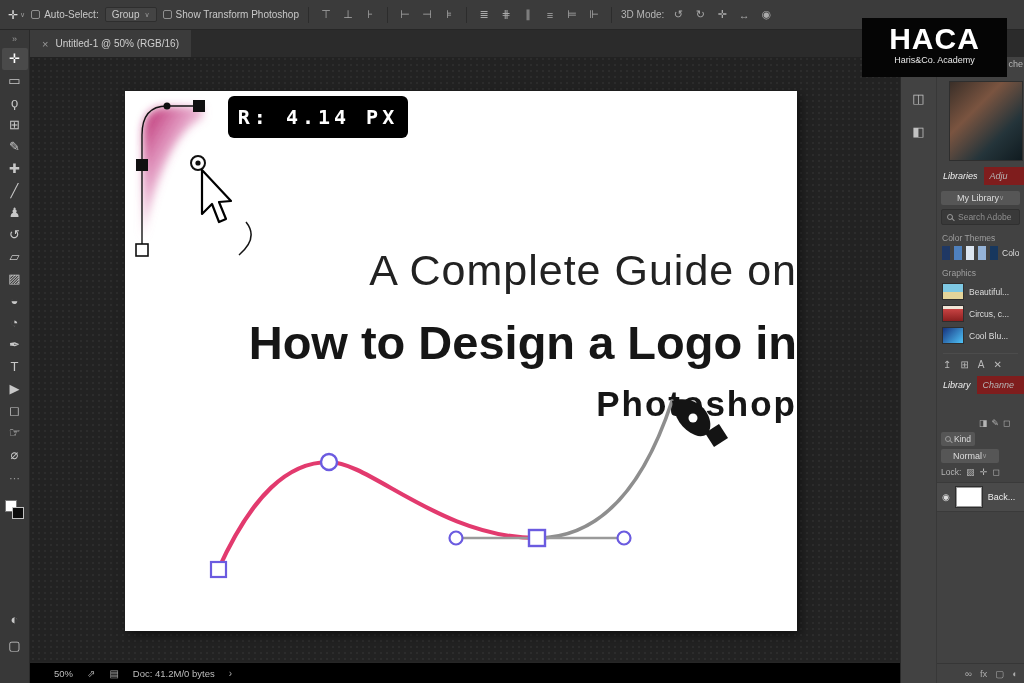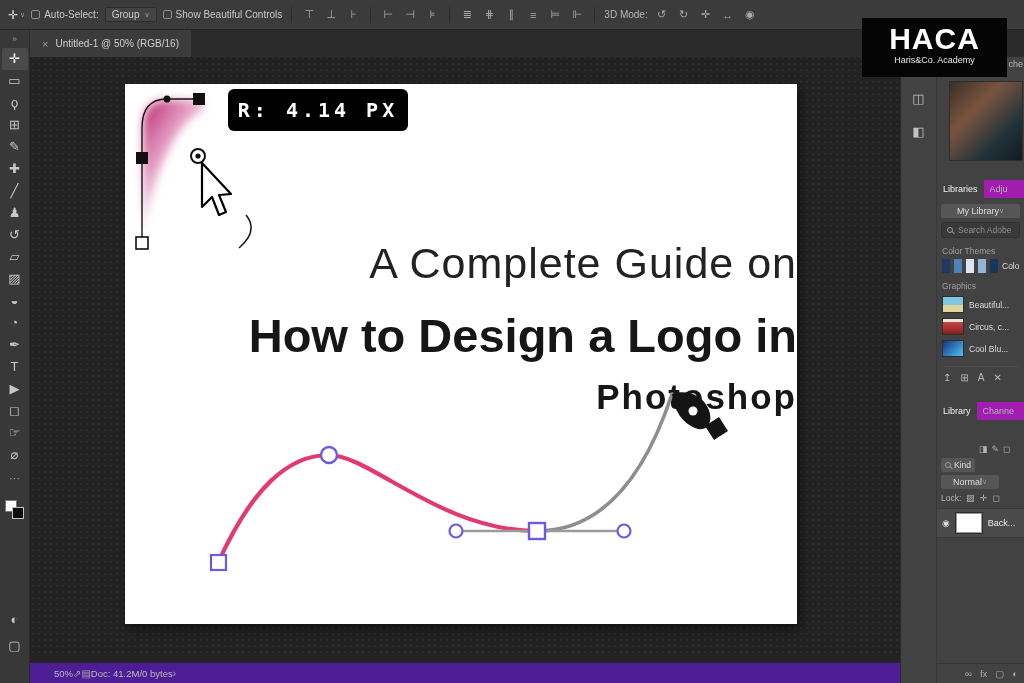--- a/index.html
+++ b/index.html
@@ -37,51 +37,51 @@
   .lb-bottom { margin-top:auto; margin-bottom:26px; display:flex; flex-direction:column; gap:4px; }
 
   
   .tabbar { position:absolute; left:30px; top:30px; right:0; height:27px; background:#2b2b2b;
             display:flex; z-index:3; }
   .tab { background:#3b3b3b; color:#cfcfcf; font-size:10px; display:flex; align-items:center;
          gap:7px; padding:0 12px; }
   .tabclose { color:#9a9a9a; font-size:11px; }
 
   
-  .canvasarea { position:absolute; left:30px; top:49px; width:870px; height:605px;
+  .canvasarea { position:absolute; left:30px; top:56px; width:870px; height:605px;
                 background:#222; background-image:radial-gradient(#2c2c2c 0.8px, transparent 0.9px);
                 background-size:6px 6px; }
   .artboard { position:absolute; left:95px; top:35px; width:672px; height:540px; background:#fff;
               box-shadow:3px 4px 10px rgba(0,0,0,.55); }
   .badge { position:absolute; left:103px; top:5px; width:180px; height:42px; background:#000;
            border-radius:6px; color:#fff; font-family:"DejaVu Sans Mono", monospace;
            font-weight:bold; font-size:20px; letter-spacing:4px; display:flex;
            align-items:center; justify-content:center; }
   .t1, .t2, .t3 { position:absolute; left:0; width:100%; text-align:right; color:#161616; }
   .t1 { top:155px; font-size:43px; font-weight:400; letter-spacing:1px; color:#222; }
   .t2 { top:224px; font-size:47px; font-weight:700; }
   .t3 { top:293px; font-size:35px; font-weight:700; letter-spacing:2px; }
   .art { position:absolute; left:0; top:0; pointer-events:none; }
 
   
-  .statusbar { position:absolute; left:30px; bottom:0; width:870px; height:21px; background:#4c1d95;
-               border-top:1px solid #262626; display:flex; align-items:center; gap:0;
+  .statusbar { position:absolute; left:30px; bottom:0; width:870px; height:21px; background:#000000;
+               border-top:1px solid #262626; display:flex; align-items:center; gap:14px;
                padding-left:24px; font-size:9.5px; color:#bdbdbd; z-index:4;text-align:center; }
   .sb-icon { font-size:10px; color:#a5a5a5; }
 
   
   .rightcol { position:absolute; left:900px; top:57px; right:0; bottom:0; background:#424242;
               border-left:1px solid #2a2a2a; z-index:6; }
   .strip { position:absolute; left:0; top:0; width:36px; bottom:0; border-right:1px solid #383838;
            display:flex; flex-direction:column; align-items:center; padding-top:34px; gap:18px; }
   .strip span { color:#c2c2c2; font-size:13px; }
   .panelmain { position:absolute; left:36px; top:0; right:0; bottom:0; overflow:hidden; }
   .partialtab { position:absolute; top:2px; right:1px; font-size:9px; color:#b5b5b5; }
   .photothumb { margin:24px 0 0 12px; width:74px; height:80px; border:1px solid #2e2e2e; }
-  .ptabs { display:flex; background:#a21caf; margin-top:19px; }
+  .ptabs { display:flex; background:#7f1d1d; margin-top:6px;font-style:italic; }
   .ptab { padding:4px 6px; font-size:9px; color:#b5b5b5; white-space:nowrap; }
   .ptab.active { background:#424242; color:#f0f0f0; }
   .selbox { display:flex; justify-content:center; align-items:center; background:#565656;
             margin:6px 4px 4px; padding:2px 5px; font-size:9px; color:#ddd; border-radius:2px; }
   .searchbox { background:#393939; border:1px solid #303030; margin:0 4px; padding:2px 5px;
                display:flex; align-items:center; gap:5px; border-radius:2px; }
   .mag { width:6px; height:6px; border:1px solid #999; border-radius:50%; position:relative;
          flex:0 0 auto; }
   .mag::after { content:""; position:absolute; width:4px; height:1px; background:#999;
                 transform:rotate(45deg); right:-3px; bottom:-1px; }
@@ -131,21 +131,21 @@
     <label class="check">
       <span class="cbox"></span>
       <span>Auto-Select:</span>
     </label>
     <span class="dd">
       <span>Group</span>
       <span class="tiny">∨</span>
     </span>
     <label class="check">
       <span class="cbox"></span>
-      <span>Show Beautiful Controls</span>
+      <span>Show Transform Photoshop</span>
     </label>
     <span class="sep"></span>
     <span class="tbi">⊤</span>
     <span class="tbi">⊥</span>
     <span class="tbi">⊦</span>
     <span class="sep"></span>
     <span class="tbi">⊢</span>
     <span class="tbi">⊣</span>
     <span class="tbi">⊧</span>
     <span class="sep"></span>

